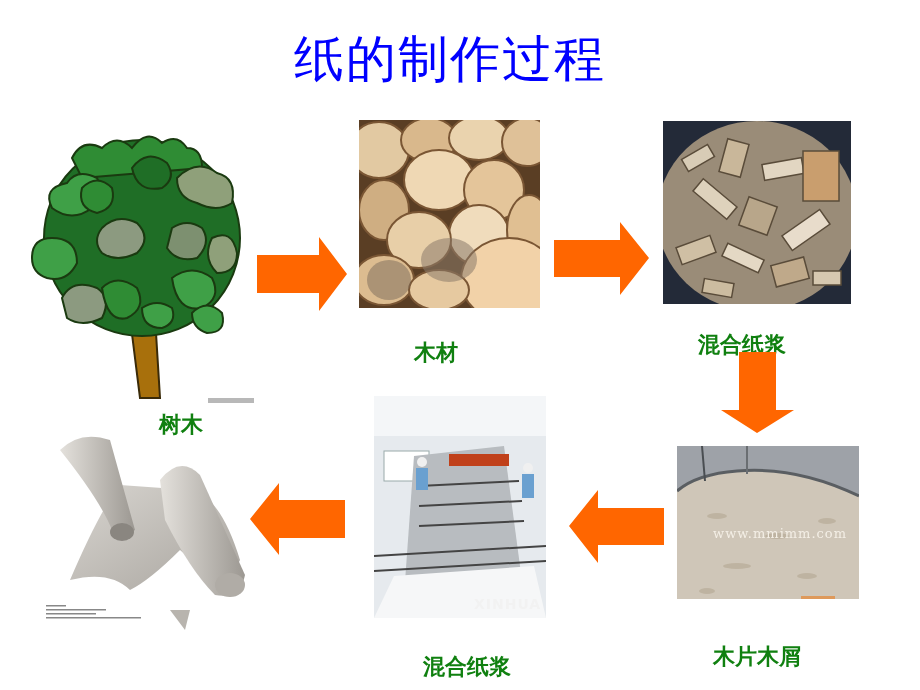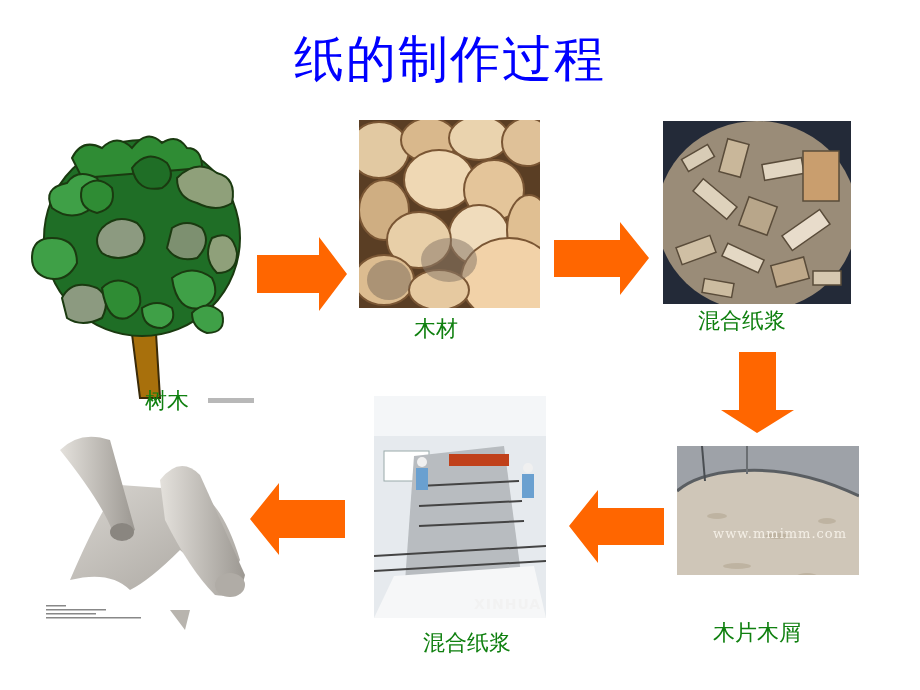--- a/index.html
+++ b/index.html
@@ -1,18 +1,18 @@
 <!DOCTYPE html>
 <html><head>
 <meta charset="utf-8">
 <style>
   html,body{margin:0;padding:0;background:#ffffff;}
   body{width:920px;height:690px;position:relative;overflow:hidden;font-family:"DejaVu Sans",sans-serif;}
   .title{position:absolute;left:0;top:26px;width:900px;text-align:center;font-size:50px;color:#0000ff;font-family:"DejaVu Sans",sans-serif;letter-spacing:2px;}
-  .label{position:absolute;color:#108010;font-size:22px;font-weight:normal;font-family:"DejaVu Sans",sans-serif;white-space:nowrap;}
+  .label{position:absolute;color:#108010;font-size:22px;font-weight:bold;font-family:"DejaVu Sans",sans-serif;white-space:nowrap;margin-top:24px;}
   .panel{position:absolute;overflow:hidden;}
   .arrow{position:absolute;}
   .wm{position:absolute;font-family:"DejaVu Serif",serif;color:#f4efe6;font-size:13px;letter-spacing:1px;}
   .xinhua{position:absolute;font-family:"DejaVu Sans",sans-serif;font-weight:bold;color:#f2f2f2;font-size:14px;letter-spacing:1px;}
 </style>
 </head>
 <body>
 
 <div class="title">纸的制作过程</div>
 
@@ -31,21 +31,21 @@
       <path d="M150 160 q20-15 40 0 q10 20-10 30 q-25 5-30-30z" fill="#3fa047"></path>
       <path d="M190 120 q20-10 25 15 q0 20-20 20 q-15-15-5-35z" fill="#8fa07a"></path>
       <path d="M80 170 q15-15 35 0 q10 20-10 30 q-20 5-25-30z" fill="#2f8c34"></path>
       <path d="M110 50 q15-20 35-5 q10 15-5 25 q-25 5-30-20z" fill="#1f6e26"></path>
       <path d="M60 70 q15-15 30 0 q5 20-15 25 q-20-5-15-25z" fill="#2f8c34"></path>
       <path d="M120 190 q15-10 30 0 q5 15-10 20 q-20 0-20-20z" fill="#3fa047"></path>
       <path d="M170 195 q15-15 30 0 q5 20-15 20 q-15-5-15-20z" fill="#3fa047"></path>
     </g>
   </svg>
 </div>
-<div class="label" style="left:145px;top:386px;">树木</div>
+<div class="label" style="left:159px;top:386px;">树木</div>
 <div style="position:absolute;left:208px;top:398px;width:46px;height:5px;background:#b8b8b8;"></div>
 
 <svg class="arrow" style="left:257px;top:237px;" width="90" height="74" viewBox="0 0 90 74">
   <polygon points="0,18 62,18 62,0 90,37 62,74 62,56 0,56" fill="#ff6600"></polygon>
 </svg>
 
 <div class="panel" style="left:359px;top:120px;width:181px;height:188px;background:#6b4a2c;">
   <svg width="181" height="188" viewBox="0 0 181 188">
     <rect width="181" height="188" fill="#5a3e24"></rect>
     <g stroke="#7a5634" stroke-width="2">
@@ -92,21 +92,21 @@
       <rect x="40" y="160" width="30" height="14" fill="#ccbca0" transform="rotate(10 55 167)"></rect>
     </g>
   </svg>
 </div>
 <div class="label" style="left:698px;top:306px;">混合纸浆</div>
 
 <svg class="arrow" style="left:721px;top:352px;" width="73" height="81" viewBox="0 0 73 81">
   <polygon points="18,0 55,0 55,58 73,58 36,81 0,58 18,58" fill="#ff6600"></polygon>
 </svg>
 
-<div class="panel" style="left:677px;top:446px;width:182px;height:129px;background:#701a75;">
+<div class="panel" style="left:677px;top:446px;width:182px;height:153px;background:#701a75;">
   <svg width="182" height="169" viewBox="0 0 182 169">
     <rect width="182" height="169" fill="#cfc6b8"></rect>
     <path d="M0 0 H182 V50 Q120 20 60 25 Q20 28 0 45 Z" fill="#9ea2a8"></path>
     <path d="M0 45 Q20 28 60 25 Q120 20 182 50" fill="none" stroke="#5a5e62" stroke-width="3"></path>
     <path d="M25 0 L28 35" stroke="#4a4e52" stroke-width="2"></path>
     <path d="M70 0 L70 28" stroke="#6a6e72" stroke-width="2"></path>
     <g fill="#b8ac98" opacity="0.7">
       <ellipse cx="40" cy="70" rx="10" ry="3"></ellipse>
       <ellipse cx="100" cy="90" rx="12" ry="3"></ellipse>
       <ellipse cx="150" cy="75" rx="9" ry="3"></ellipse>

